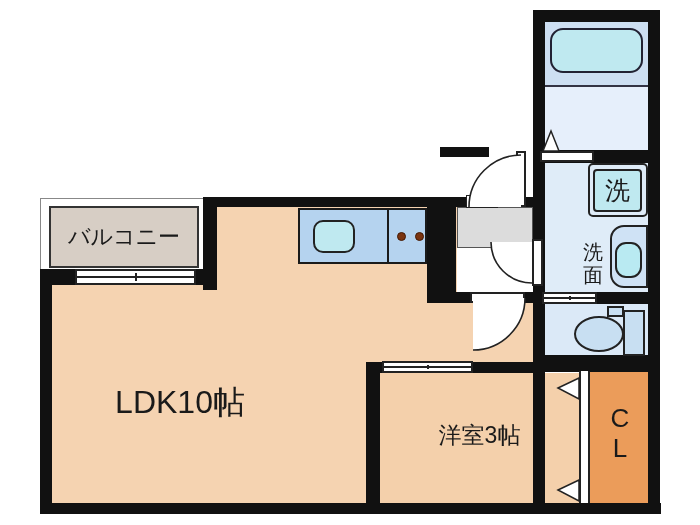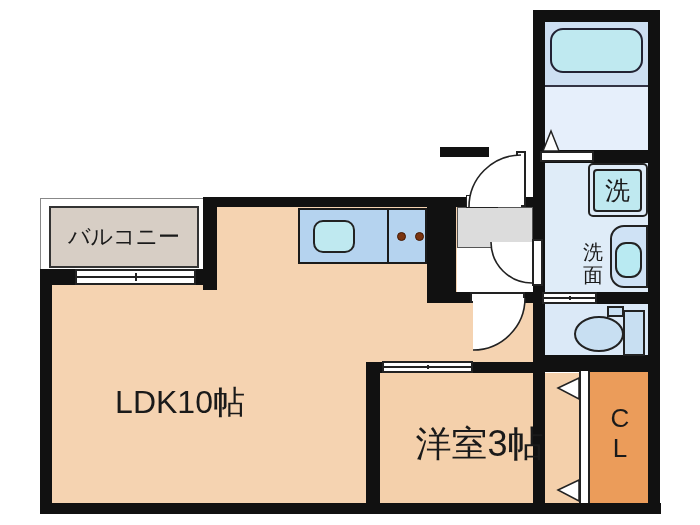--- a/index.html
+++ b/index.html
@@ -91,21 +91,21 @@
     <path d="M 491,242 A 41 41 0 0 0 532,283" fill="none" stroke="#222" stroke-width="1.6"></path>
     <path d="M 473,298 L 525,298 A 52 52 0 0 1 473,350 Z" fill="#fff" stroke="none"></path>
     <path d="M 525,298 A 52 52 0 0 1 473,350" fill="none" stroke="#222" stroke-width="1.6"></path>
     <path d="M 551,131 L 543,151 L 559,151 Z" fill="#fff" stroke="#222" stroke-width="1.5"></path>
     <path d="M 558,388 L 579,378 L 579,399 Z" fill="#fff" stroke="#222" stroke-width="1.5"></path>
     <path d="M 558,490 L 579,480 L 579,501 Z" fill="#fff" stroke="#222" stroke-width="1.5"></path>
   </svg>
 
   <div class="lbl" style="left:49px;top:206px;width:150px;height:62px;line-height:62px;font-size:22px;">バルコニー</div>
   <div class="lbl" style="left:60px;top:381px;width:240px;font-size:32px;">LDK10帖</div>
-  <div class="lbl" style="left:380px;top:420px;width:199px;font-size:36px;">洋室3帖</div>
+  <div class="lbl" style="left:380px;top:420px;width:199px;font-size:23px;">洋室3帖</div>
   <div class="lbl" style="left:592px;top:403px;width:56px;font-size:26px;line-height:30px;">
     <div>C</div>
     <div>L</div>
   </div>
   <div class="lbl" style="left:593px;top:169px;width:49px;height:43px;line-height:43px;font-size:25px;">洗</div>
   <div class="lbl" style="left:581px;top:241px;width:24px;font-size:20px;line-height:23px;">
     <div>洗</div>
     <div>面</div>
   </div>
 

